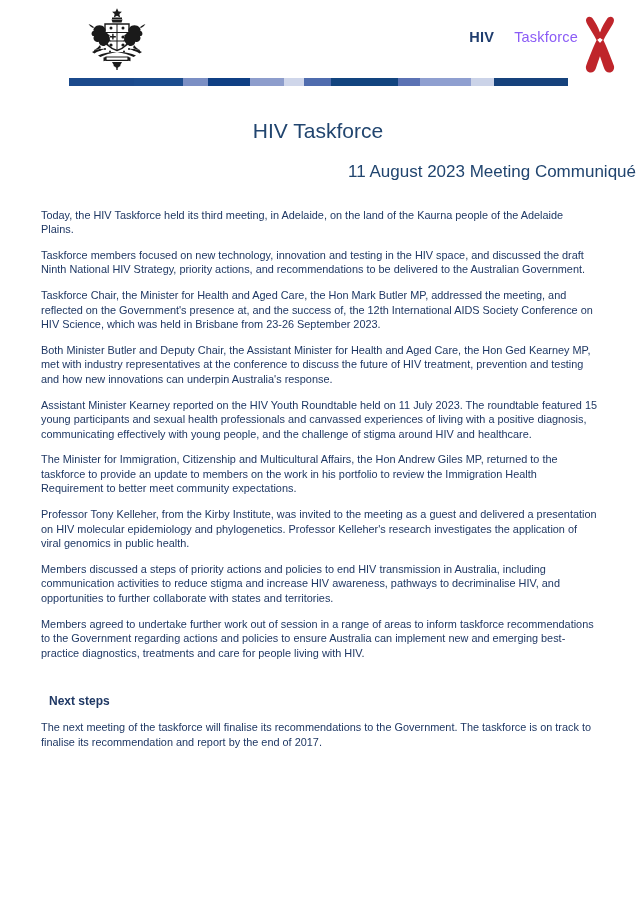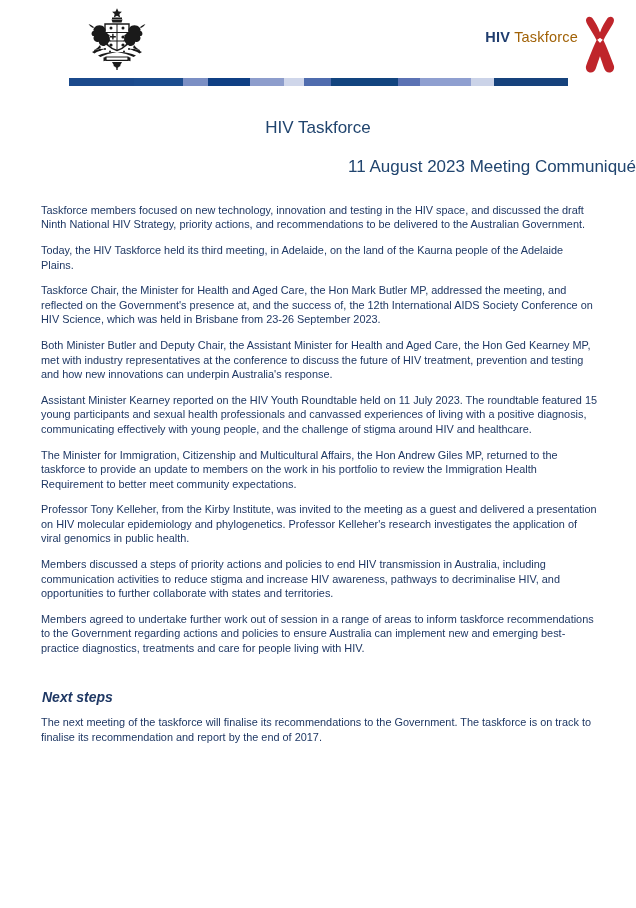--- a/index.html
+++ b/index.html
@@ -34,33 +34,33 @@
     top: 6px;
     width: 78px;
     height: 68px;
   }
   .brand {
     position: absolute;
     right: 58px;
     top: 29px;
     display: flex;
     align-items: center;
-    gap: 0px;
+    gap: 16px;
     white-space: nowrap;
   }
   .brand-hiv {
     font-size: 14.5px;
     font-weight: bold;
     color: #1f3d6e;
     letter-spacing: 0.2px;
   }
   .brand-taskforce {
     font-size: 14.5px;
     font-weight: normal;
-    color: #a16207;
+    color: #8b5cf6;
     letter-spacing: 0.2px;
     margin-left: 4px;
   }
   .ribbon {
     position: absolute;
     right: 18px;
     top: 16px;
     width: 36px;
     height: 58px;
   }
@@ -75,21 +75,21 @@
     display: flex;
   }
   .rule-bar span { display: block; height: 100%; }
 
   
   .titles {
     margin-top: 26px;
     text-align: center;
   }
   .doc-title {
-    font-size: 17px;
+    font-size: 21px;
     color: #21456f;
     font-weight: normal;
     margin: 0;
     line-height: 1.2;
   }
   .doc-subtitle {
     font-size: 17px;
     color: #21456f;
     font-weight: normal;
     margin: 19px 0 0 0;
@@ -102,26 +102,25 @@
     margin: 25px 38px 0 41px;
   }
   .content p {
     font-size: 10.9px;
     line-height: 14.6px;
     color: #1f3864;
     margin: 0 0 11px 0;
     text-align: left;
   }
   .section-heading {
-    font-size: 14px;
+    font-size: 12px;
     line-height: 14.6px;
     font-weight: bold;
     color: #1f3864;
-    margin: 34px 0 11px 1px;
-    font-style: italic;
+    margin: 34px 0 11px 8px;
   }
 </style>
 </head>
 <body>
 
 <div class="page">
 
   <div class="header">
 
     <div class="coat-of-arms">
@@ -233,22 +232,22 @@
       </div>
   </div>
 
   <div class="titles">
     <h1 class="doc-title">HIV Taskforce</h1>
     <h2 class="doc-subtitle">11 August 2023 Meeting Communiqué</h2>
   </div>
 
   <div class="content">
     <div id="body-paragraphs">
+        <p>Today, the HIV Taskforce held its third meeting, in Adelaide, on the land of the Kaurna people of the Adelaide Plains.</p>
         <p>Taskforce members focused on new technology, innovation and testing in the HIV space, and discussed the draft Ninth National HIV Strategy, priority actions, and recommendations to be delivered to the Australian Government.</p>
-        <p>Today, the HIV Taskforce held its third meeting, in Adelaide, on the land of the Kaurna people of the Adelaide Plains.</p>
         <p>Taskforce Chair, the Minister for Health and Aged Care, the Hon Mark Butler MP, addressed the meeting, and reflected on the Government's presence at, and the success of, the 12th International AIDS Society Conference on HIV Science, which was held in Brisbane from 23-26 September 2023.</p>
         <p>Both Minister Butler and Deputy Chair, the Assistant Minister for Health and Aged Care, the Hon Ged Kearney MP, met with industry representatives at the conference to discuss the future of HIV treatment, prevention and testing and how new innovations can underpin Australia's response.</p>
         <p>Assistant Minister Kearney reported on the HIV Youth Roundtable held on 11 July 2023. The roundtable featured 15 young participants and sexual health professionals and canvassed experiences of living with a positive diagnosis, communicating effectively with young people, and the challenge of stigma around HIV and healthcare.</p>
         <p>The Minister for Immigration, Citizenship and Multicultural Affairs, the Hon Andrew Giles MP, returned to the taskforce to provide an update to members on the work in his portfolio to review the Immigration Health Requirement to better meet community expectations.</p>
         <p>Professor Tony Kelleher, from the Kirby Institute, was invited to the meeting as a guest and delivered a presentation on HIV molecular epidemiology and phylogenetics. Professor Kelleher's research investigates the application of viral genomics in public health.</p>
         <p>Members discussed a steps of priority actions and policies to end HIV transmission in Australia, including communication activities to reduce stigma and increase HIV awareness, pathways to decriminalise HIV, and opportunities to further collaborate with states and territories.</p>
         <p>Members agreed to undertake further work out of session in a range of areas to inform taskforce recommendations to the Government regarding actions and policies to ensure Australia can implement new and emerging best-practice diagnostics, treatments and care for people living with HIV.</p>
       </div>
     <div class="section-heading">Next steps</div>
     <div id="next-steps-paragraphs">

